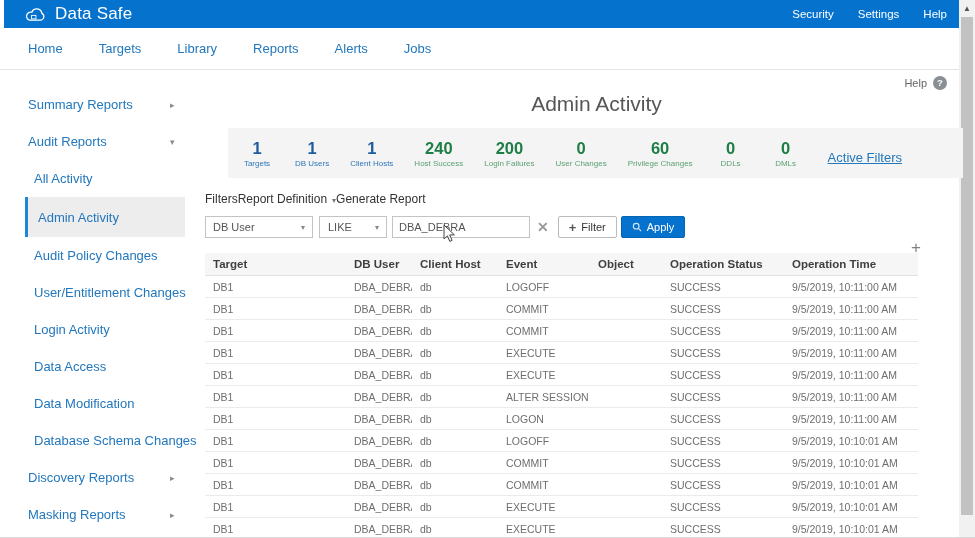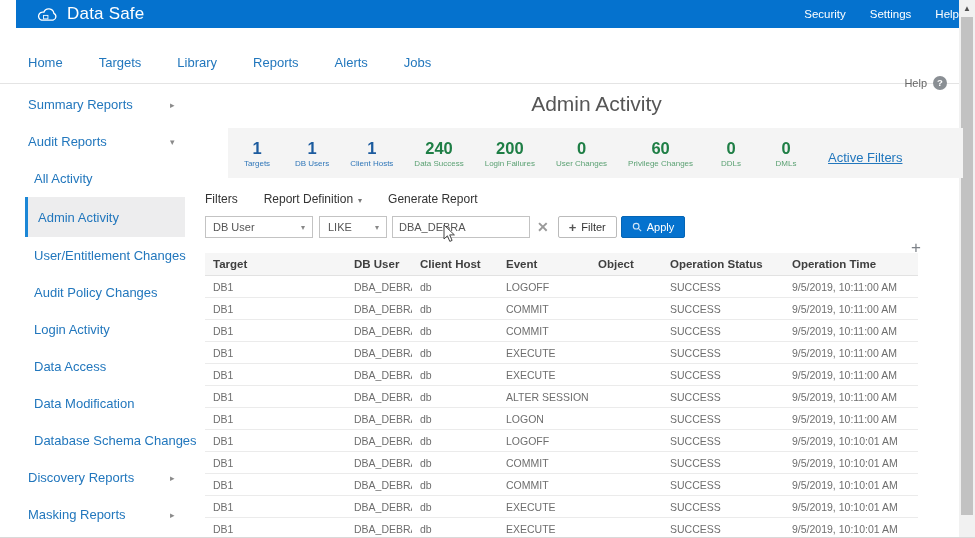--- a/index.html
+++ b/index.html
@@ -2,33 +2,33 @@
 <html><head>
 <meta charset="utf-8">
 <style>
   html,body{margin:0;padding:0;}
   body{
     width:975px;height:538px;position:relative;overflow:hidden;background:#fff;
     font-family:"Liberation Sans",sans-serif;color:#333;
     border-bottom:1px solid #d9d9d9;box-sizing:border-box;
   }
   
-  .topbar{position:absolute;left:16px;top:0;width:959px;height:28px;background:#0572CE;
+  .topbar{position:absolute;left:4px;top:0;width:959px;height:28px;background:#0572CE;
     display:flex;align-items:center;}
   .brand-wrap{display:flex;align-items:center;gap:9px;margin-left:21px;}
   .brand{color:#fff;font-size:17px;letter-spacing:.2px;}
   .topbar-links{margin-left:auto;margin-right:16px;display:flex;gap:24px;}
   .topbar-link{color:#fff;font-size:11.5px;cursor:pointer;}
   
   .scrollbar{position:absolute;right:0;top:0;width:16px;height:538px;background:#f1f1f1;}
   .scroll-up{position:absolute;top:3px;left:0;width:16px;height:12px;color:#505050;
     font-size:8px;line-height:12px;text-align:center;cursor:pointer;}
   .scroll-thumb{position:absolute;top:17px;left:2px;width:12px;height:498px;background:#c2c2c2;cursor:pointer;}
   
-  .navbar{position:absolute;left:0;top:42px;width:959px;height:42px;background:#fff;
+  .navbar{position:absolute;left:0;top:28px;width:959px;height:42px;background:#fff;
     border-bottom:1px solid #e4e4e4;display:flex;align-items:center;padding-left:28px;gap:36px;box-sizing:border-box;}
   .nav-item{color:#2277bd;font-size:13px;cursor:pointer;}
   
   .help-row{position:absolute;top:76px;right:28px;display:flex;align-items:center;gap:6px;cursor:pointer;}
   .help-label{font-size:11px;color:#666;}
   .help-circle{width:14px;height:14px;border-radius:50%;background:#8a8f94;color:#fff;
     font-size:9.5px;line-height:14px;text-align:center;display:inline-block;font-weight:bold;}
   
   .sidebar{position:absolute;left:0;top:86px;width:228px;}
   .sb-item{position:relative;display:flex;align-items:center;height:37px;font-size:13px;
@@ -43,21 +43,21 @@
   .page-title{margin-top:22px;margin-left:30px;text-align:center;font-size:21px;color:#565656;}
   .statsbar{position:absolute;top:58px;left:28px;width:735px;height:50px;background:#f4f4f4;
     display:flex;align-items:center;padding-left:12px;box-sizing:border-box;gap:21px;}
   .stat{display:flex;flex-direction:column;align-items:center;min-width:34px;}
   .stat-num{font-size:16.5px;font-weight:bold;line-height:18px;}
   .stat-num.blue{color:#1c5b9e;} .stat-num.green{color:#1e7e45;}
   .stat-label{font-size:8px;margin-top:2px;}
   .stat.blue .stat-label{color:#2f76b8;} .stat.green .stat-label{color:#5ba173;}
   .active-filters{font-size:13px;color:#2277bd;text-decoration:underline;margin-top:8px;margin-left:4px;cursor:pointer;white-space:nowrap;}
   
-  .report-toolbar{position:absolute;top:122px;left:5px;display:flex;gap:26px;align-items:center;}
+  .report-toolbar{position:absolute;top:122px;left:5px;display:flex;align-items:center;}
   .tb-btn{font-size:12px;color:#333;cursor:pointer;white-space:nowrap;}
   .tb-caret{font-size:8px;color:#777;margin-left:5px;}
   
   .filter-row{position:absolute;top:146px;left:5px;display:flex;align-items:center;}
   .select{height:22px;border:1px solid #c3c3c3;background:#fff;display:flex;align-items:center;
     font-size:11px;color:#555;padding:0 7px;box-sizing:border-box;cursor:pointer;}
   .select .sel-caret{margin-left:auto;font-size:8px;color:#888;}
   .sel-field{width:108px;margin-right:6px;}
   .sel-op{width:68px;margin-right:5px;padding-left:8px;}
   .filter-input{width:138px;height:22px;border:1px solid #c3c3c3;font-size:11px;color:#555;
@@ -126,24 +126,24 @@
       <span class="sb-label">Audit Reports</span>
       <span class="sb-arrow">▾</span>
     </div>
     <div class="sb-item sub">
       <span class="sb-label">All Activity</span>
     </div>
     <div class="sb-item sub sel">
       <span class="sb-label">Admin Activity</span>
     </div>
     <div class="sb-item sub">
+      <span class="sb-label">Audit Policy Changes</span>
+    </div>
+    <div class="sb-item sub">
       <span class="sb-label">User/Entitlement Changes</span>
-    </div>
-    <div class="sb-item sub">
-      <span class="sb-label">Audit Policy Changes</span>
     </div>
     <div class="sb-item sub">
       <span class="sb-label">Login Activity</span>
     </div>
     <div class="sb-item sub">
       <span class="sb-label">Data Access</span>
     </div>
     <div class="sb-item sub">
       <span class="sb-label">Data Modification</span>
     </div>
@@ -171,21 +171,21 @@
       <div class="stat blue">
         <div class="stat-num blue">1</div>
         <div class="stat-label">DB Users</div>
       </div>
       <div class="stat blue">
         <div class="stat-num blue">1</div>
         <div class="stat-label">Client Hosts</div>
       </div>
       <div class="stat green">
         <div class="stat-num green">240</div>
-        <div class="stat-label">Data Success</div>
+        <div class="stat-label">Host Success</div>
       </div>
       <div class="stat green">
         <div class="stat-num green">200</div>
         <div class="stat-label">Login Failures</div>
       </div>
       <div class="stat green">
         <div class="stat-num green">0</div>
         <div class="stat-label">User Changes</div>
       </div>
       <div class="stat green">

